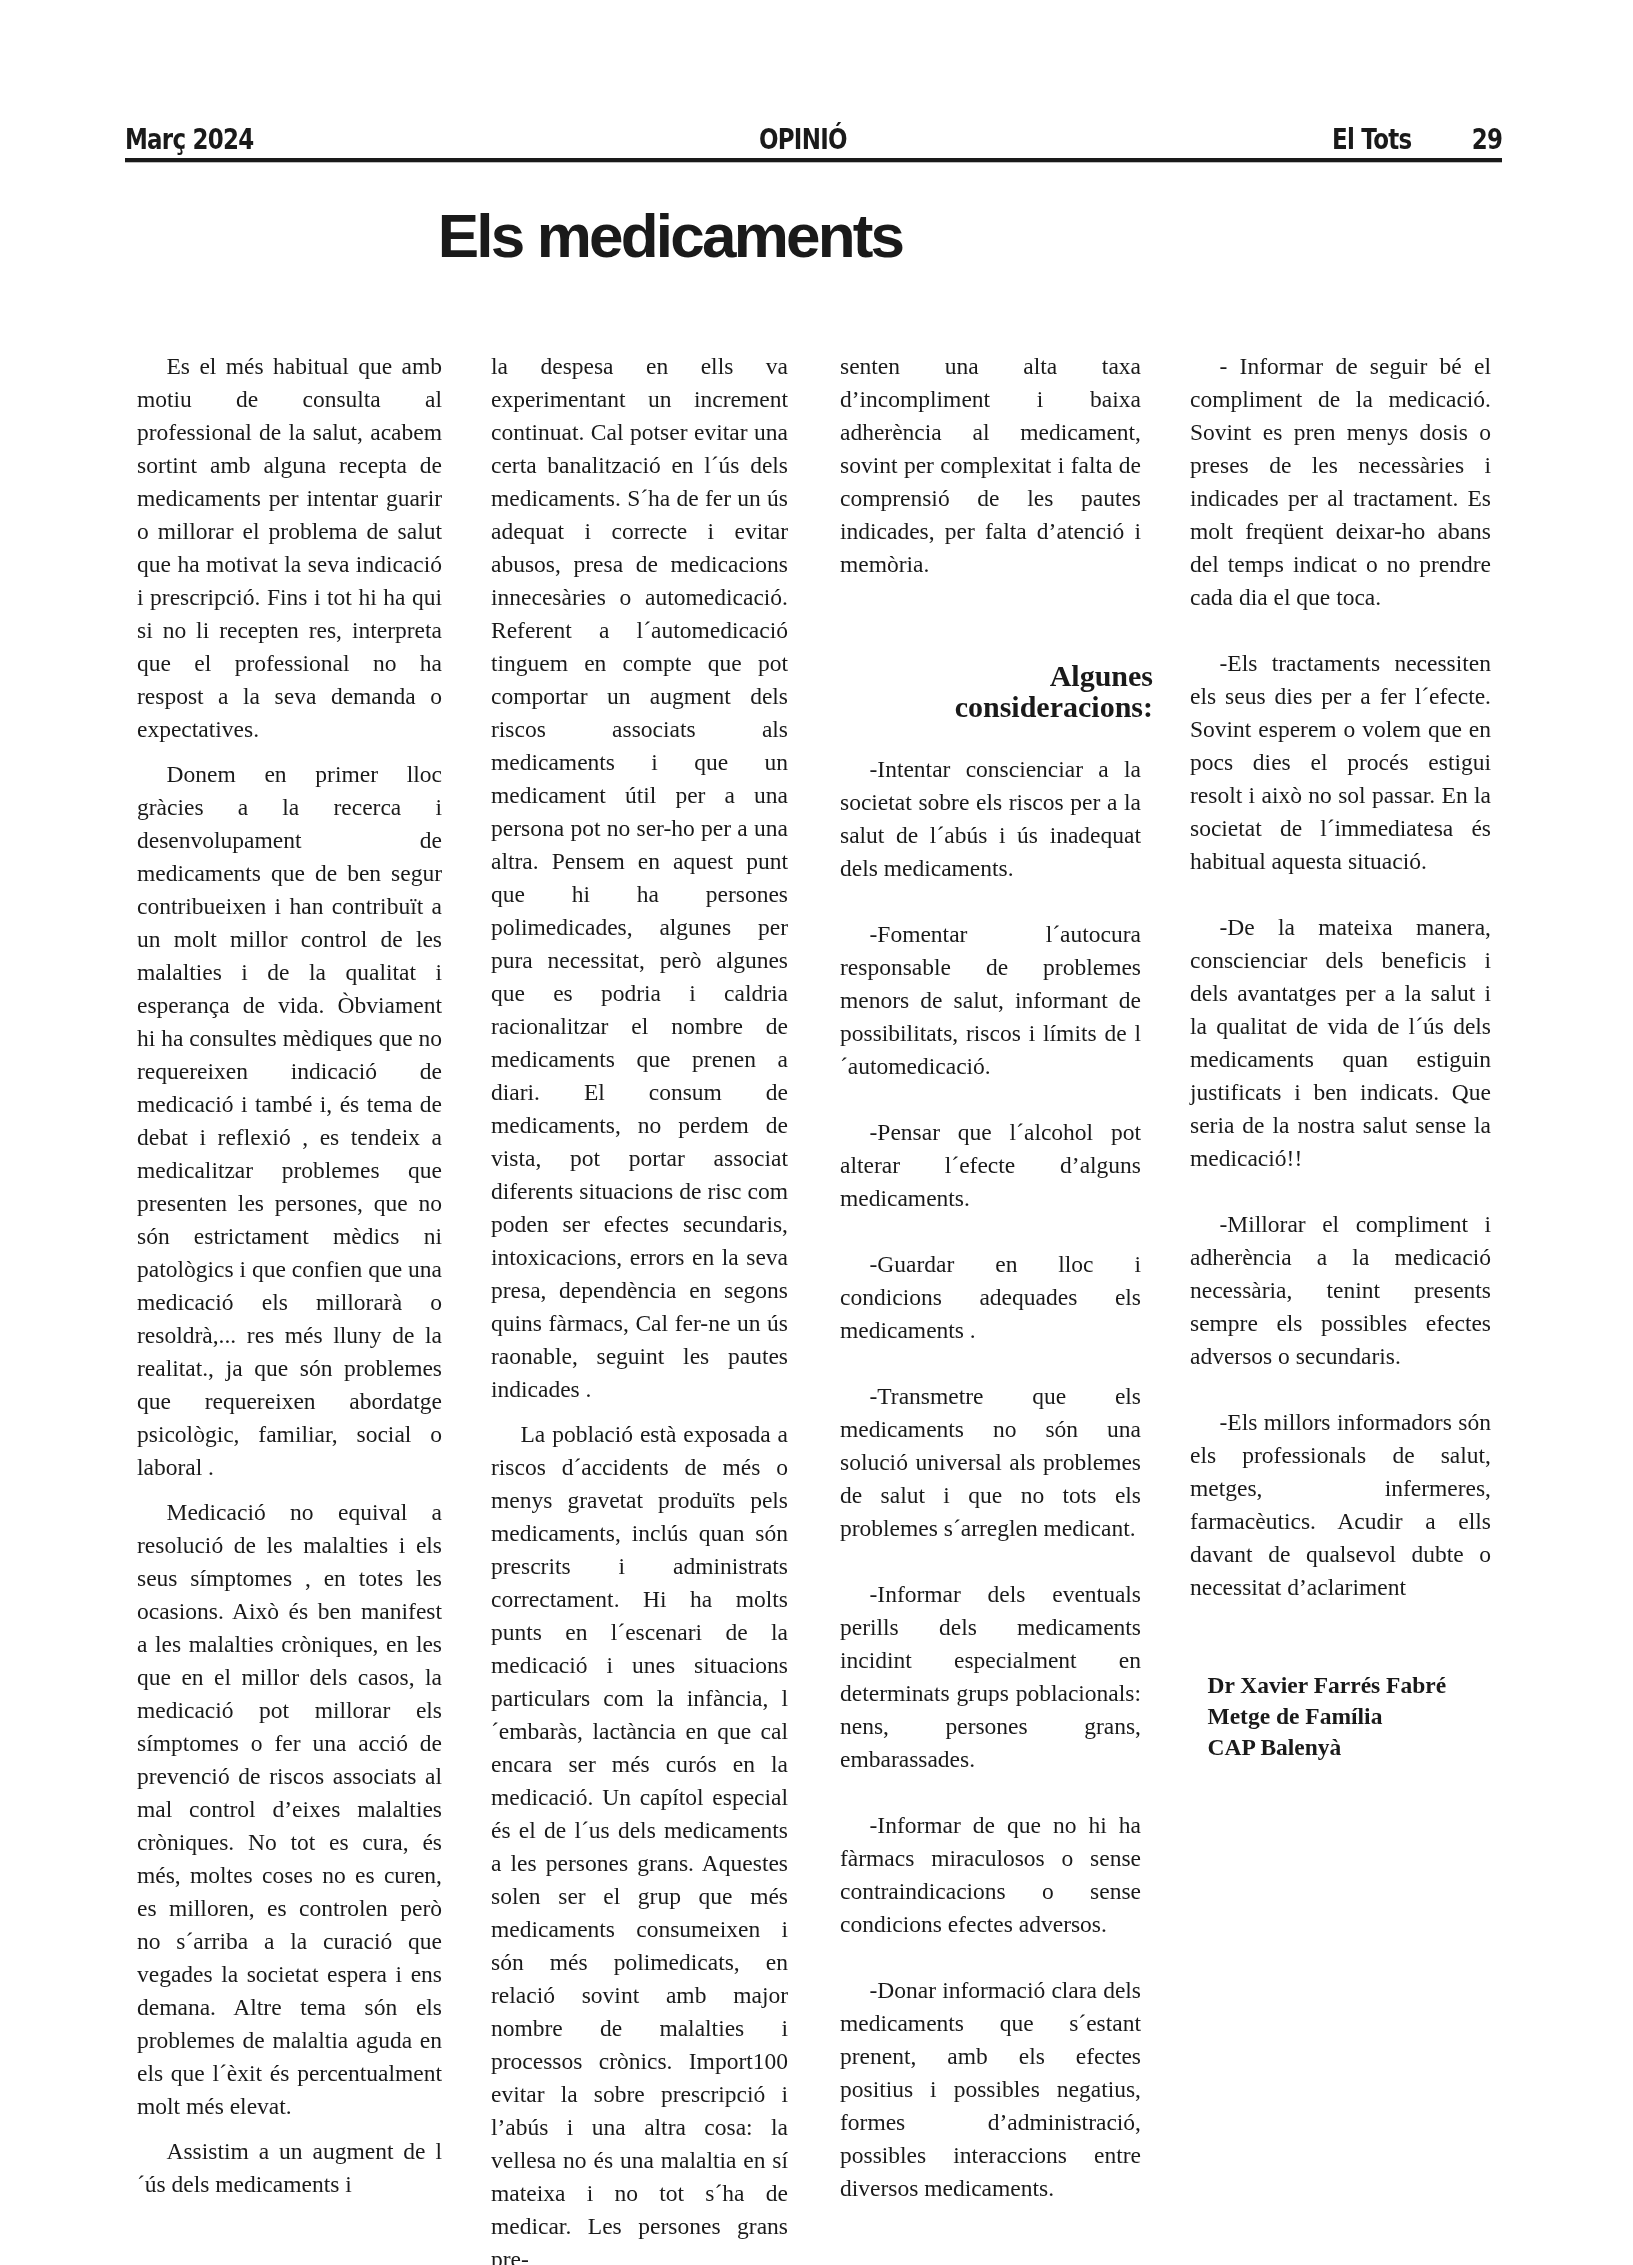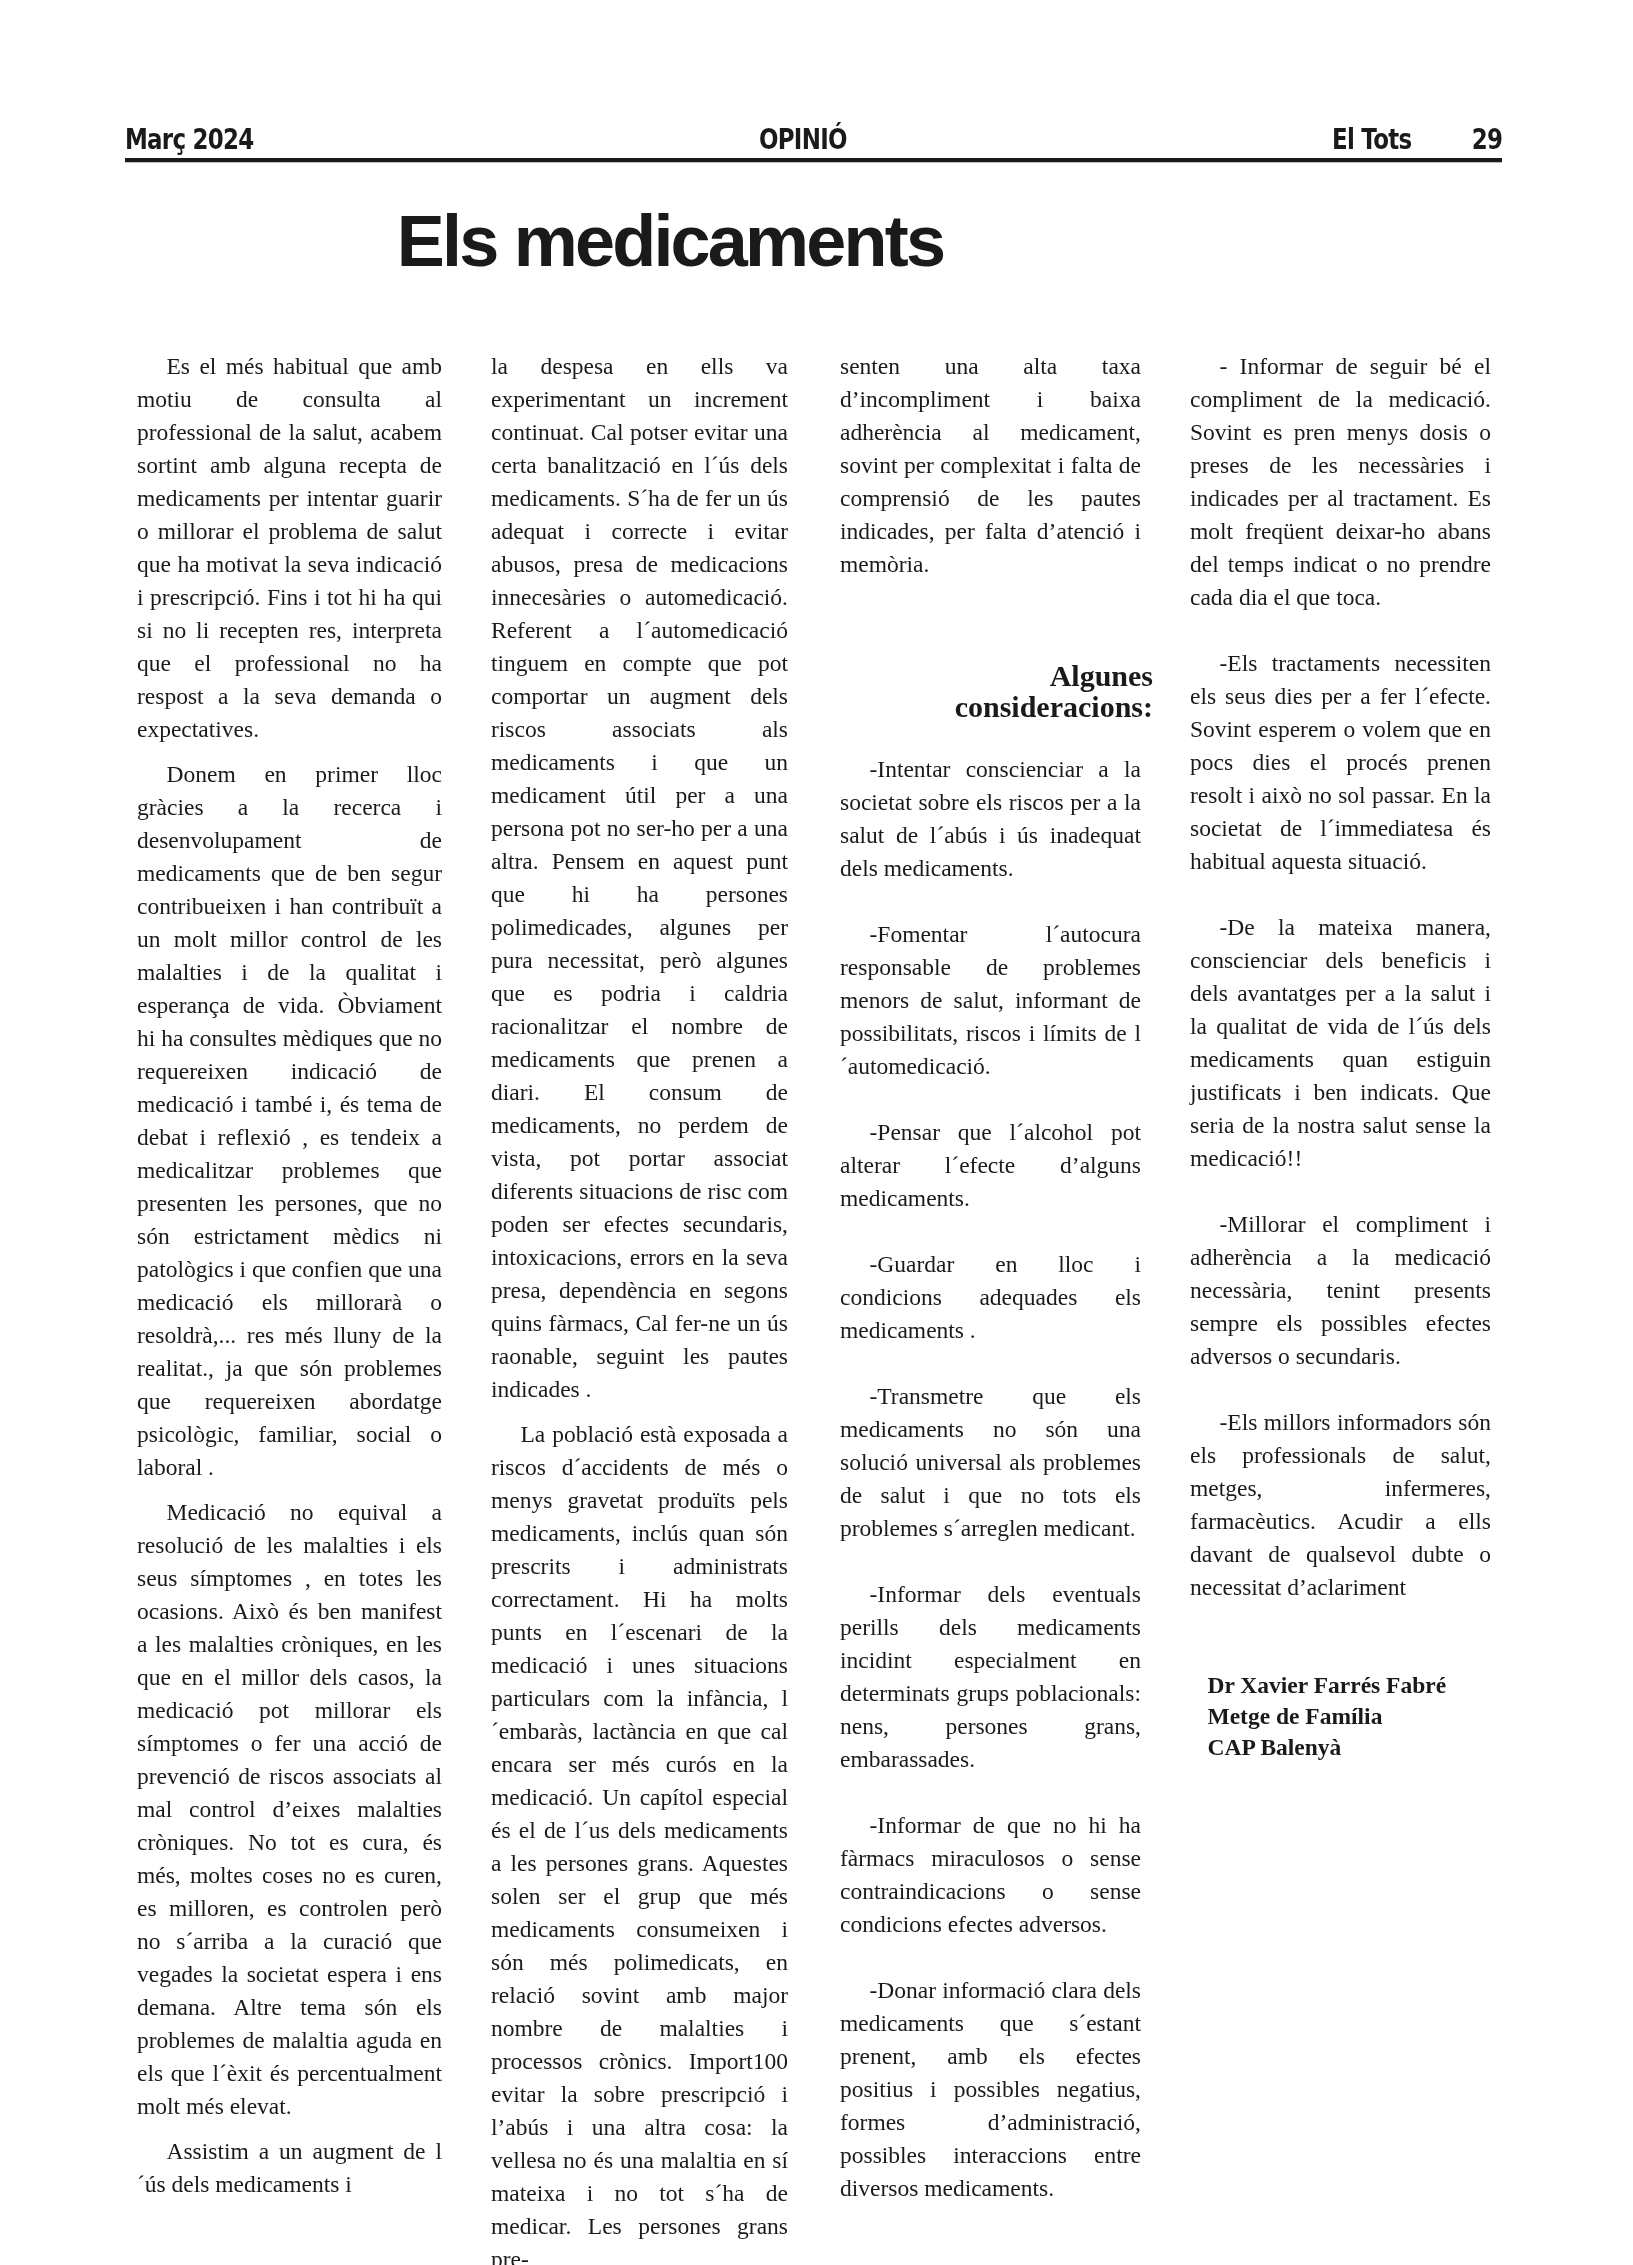--- a/index.html
+++ b/index.html
@@ -5,21 +5,21 @@
   html, body { margin: 0; padding: 0; background: #ffffff; }
   body { width: 1634px; height: 2266px; position: relative; overflow: hidden; color: #1a1a1a; }
   .header { position: absolute; left: 125px; top: 109px; width: 1377px; height: 50px; }
   .hdr { position: absolute; bottom: 5.5px; font-family: "DejaVu Sans", sans-serif; font-weight: bold; font-size: 28px; letter-spacing: -0.9px; transform: scaleX(0.82); transform-origin: left bottom; line-height: 1; }
   .hdr-left { left: 0; }
   .hdr-center { left: 50%; margin-left: -55px; }
   .hdr-pub { left: 1207px; }
   .hdr-page { right: 0; transform-origin: right bottom; }
   .rule { position: absolute; left: 125px; top: 158px; width: 1377px; height: 3.7px; background: #1a1a1a; }
   .rule2 { position: absolute; left: 125px; top: 162px; width: 1377px; height: 0.9px; background: #bdbdbd; }
-  .title { position: absolute; left: 0; width: 1340px; top: 205px; text-align: center; font-family: "Liberation Sans", sans-serif; font-weight: bold; font-size: 72px; letter-spacing: -2.8px; line-height: 1; }
+  .title { position: absolute; left: 0; width: 1340px; top: 205px; text-align: center; font-family: "Liberation Sans", sans-serif; font-weight: bold; font-size: 62px; letter-spacing: -2.8px; line-height: 1; }
   .col { position: absolute; top: 338px; font-family: "Liberation Serif", serif; font-size: 23.5px; line-height: 33px; text-align: justify; hyphens: manual; }
   .col p { margin: 12px; }
   .c1 { left: 125px; width: 329px; }
   .c2 { left: 479px; width: 321px; }
   .c3 { left: 828px; width: 325px; }
   .c4 { left: 1178px; width: 325px; }
   .indent { text-indent: 29.5px; }
   .gap { margin-top: 33px !important; }
   .subhead { font-family: "Liberation Serif", serif; font-weight: bold; font-size: 30px; line-height: 31px; margin: 79px 0 31px 29.5px !important; text-align: right; }
   .sig { font-family: "Liberation Serif", serif; font-weight: bold; font-size: 23.5px; line-height: 31px; margin: 66px 0 0 29.5px !important; text-align: left; }
@@ -61,21 +61,21 @@
   <p class="indent gap">-Pensar que l´alcohol pot alterar l´efecte d’alguns medicaments.</p>
   <p class="indent gap">-Guardar en lloc i condicions adequades els medicaments .</p>
   <p class="indent gap">-Transmetre que els medicaments no són una solució universal als problemes de salut i que no tots els problemes s´arreglen medicant.</p>
   <p class="indent gap">-Informar dels eventuals perills dels medicaments incidint especialment en determinats grups poblacionals: nens, persones grans, embarassades.</p>
   <p class="indent gap">-Informar de que no hi ha fàrmacs miraculosos o sense contraindicacions o sense condicions efectes adversos.</p>
   <p class="indent gap">-Donar informació clara dels medicaments que s´estant prenent, amb els efectes positius i possibles negatius, formes d’administració, possibles interaccions entre diversos medicaments.</p>
 </div>
 
 <div class="col c4">
   <p class="indent">- Informar de seguir  bé  el compliment de la medicació. Sovint es pren menys dosis o preses de les necessàries i indicades per al tractament. Es molt freqüent deixar-ho abans del temps indicat o no prendre cada dia el que toca.</p>
-  <p class="indent gap">-Els tractaments necessiten els seus dies per a fer l´efecte. Sovint esperem o volem que en pocs dies el procés prenen resolt i això no sol passar. En la societat de l´immediatesa és habitual aquesta situació.</p>
+  <p class="indent gap">-Els tractaments necessiten els seus dies per a fer l´efecte. Sovint esperem o volem que en pocs dies el procés estigui resolt i això no sol passar. En la societat de l´immediatesa és habitual aquesta situació.</p>
   <p class="indent gap">-De la mateixa manera, conscienciar dels beneficis i dels avantatges per a la salut i la qualitat de vida de l´ús dels medicaments quan estiguin justificats i ben indicats. Que seria de la nostra salut sense la medicació!!</p>
   <p class="indent gap">-Millorar el compliment i adherència a la medicació necessària, tenint presents sempre els possibles efectes  adversos o secundaris.</p>
   <p class="indent gap">-Els millors informadors són els professionals de salut, metges, infermeres, farmacèutics. Acudir a ells davant de qualsevol dubte o necessitat d’aclariment</p>
   <div class="sig">
     <div>Dr Xavier Farrés Fabré</div>
     <div>Metge de Família</div>
     <div>CAP Balenyà</div>
   </div>
 </div>
 

